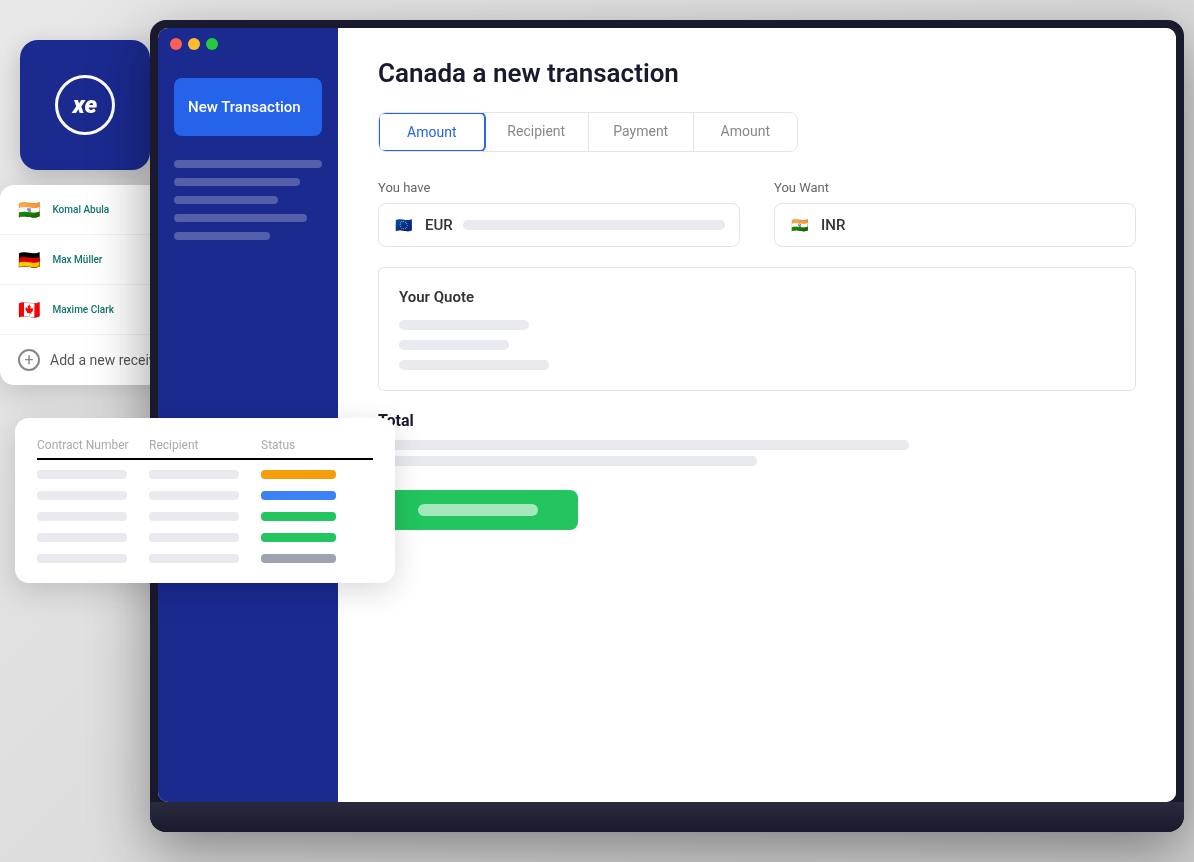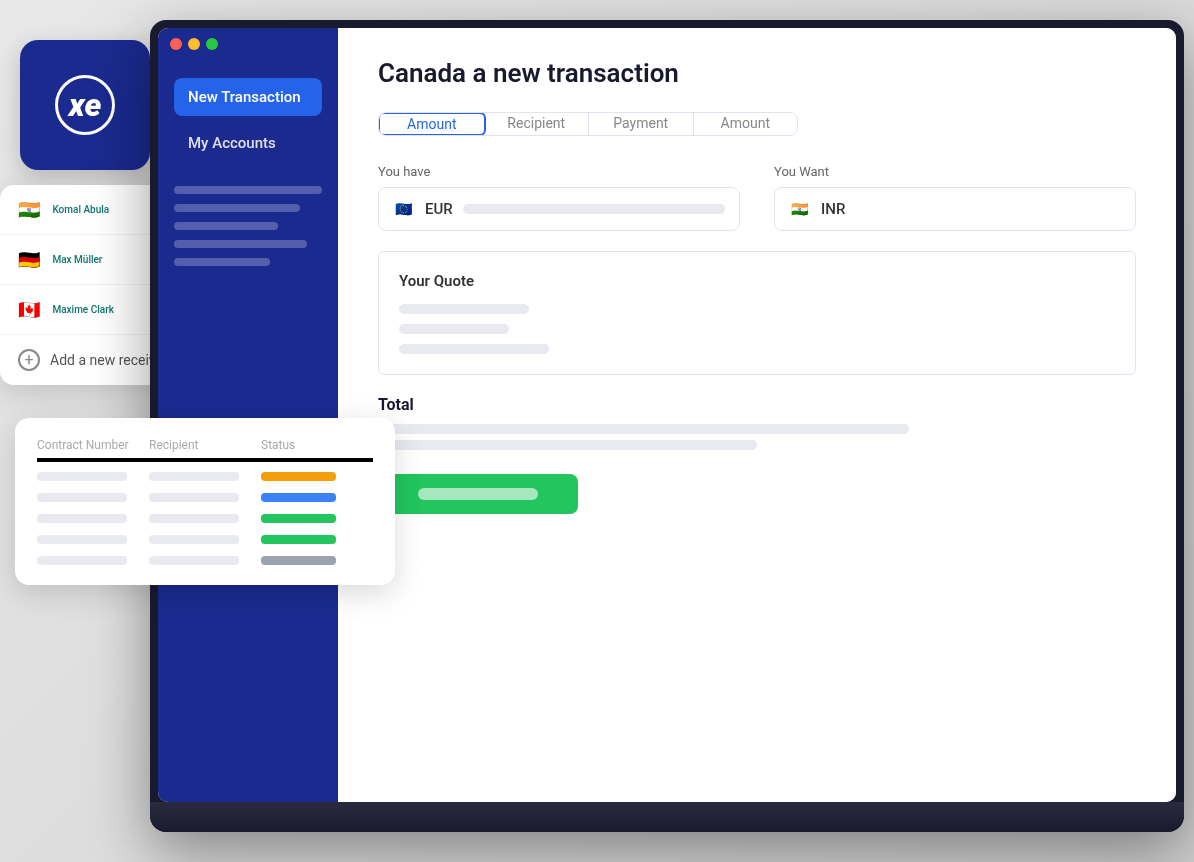--- a/index.html
+++ b/index.html
@@ -67,21 +67,21 @@
       width: 180px;
       background: #1a2a8f;
       flex-shrink: 0;
       padding: 50px 16px 20px;
       display: flex;
       flex-direction: column;
       gap: 8px;
     }
 
     .sidebar-nav-btn {
-      padding: 10px 14px;
+      padding: 20px 14px;
       border-radius: 8px;
       color: white;
       font-size: 15px;
       font-weight: 500;
       cursor: pointer;
     }
     .sidebar-nav-btn.active {
       background: #2563eb;
     }
     .sidebar-nav-btn:not(.active) {
@@ -120,21 +120,21 @@
     .tabs-row {
       display: flex;
       border: 1px solid #e0e4ef;
       border-radius: 8px;
       overflow: hidden;
       width: 420px;
       margin-bottom: 28px;
     }
     .tab-item {
       flex: 1;
-      padding: 2px 0;
+      padding: 10px 0;
       text-align: center;
       font-size: 14px;
       color: #888;
       cursor: pointer;
       border-right: 1px solid #e0e4ef;
     }
     .tab-item:last-child { border-right: none; }
     .tab-item.active {
       color: #2563eb;
       border: 2px solid #2563eb;
@@ -260,21 +260,21 @@
       width: 130px;
       height: 130px;
       background: #1a2a8f;
       border-radius: 18px;
       display: flex;
       align-items: center;
       justify-content: center;
       box-shadow: 0 8px 24px rgba(0,0,0,0.2);
     }
     .xe-logo {
-      font-size: 32px;
+      font-size: 24px;
       font-weight: 900;
       color: white;
       font-style: italic;
     }
     .xe-circle {
       width: 60px;
       height: 60px;
       border: 3px solid white;
       border-radius: 50%;
       display: flex;
@@ -363,21 +363,21 @@
     .close-btn {
       font-size: 18px;
       color: #888;
       cursor: pointer;
       line-height: 1;
     }
     .transfers-table-header {
       display: grid;
       grid-template-columns: 1fr 1fr 1fr;
       margin-bottom: 8px;
-      border-bottom: 4px solid #000000;
+      border-bottom: 2px solid #000000;
       padding-bottom: 6px;
     }
     .col-header {
       font-size: 12px;
       color: #aaa;
     }
     .transfers-rows {
       display: flex;
       flex-direction: column;
       gap: 12px;
@@ -477,23 +477,20 @@
     <div class="tl tl-red"></div>
     <div class="tl tl-yellow"></div>
     <div class="tl tl-green"></div>
   </div>
 
   <div class="laptop-screen">
 
     <div class="sidebar">
       <div class="sidebar-nav-btn active">
         <span>New Transaction</span>
-      </div>
-      <div class="sidebar-nav-btn">
-        <span>My Accounts</span>
       </div>
       <div class="sidebar-skeleton">
         <div class="skel-line" style="width:100%"></div>
         <div class="skel-line" style="width:85%"></div>
         <div class="skel-line" style="width:70%"></div>
         <div class="skel-line" style="width:90%"></div>
         <div class="skel-line" style="width:65%"></div>
       </div>
     </div>
 

